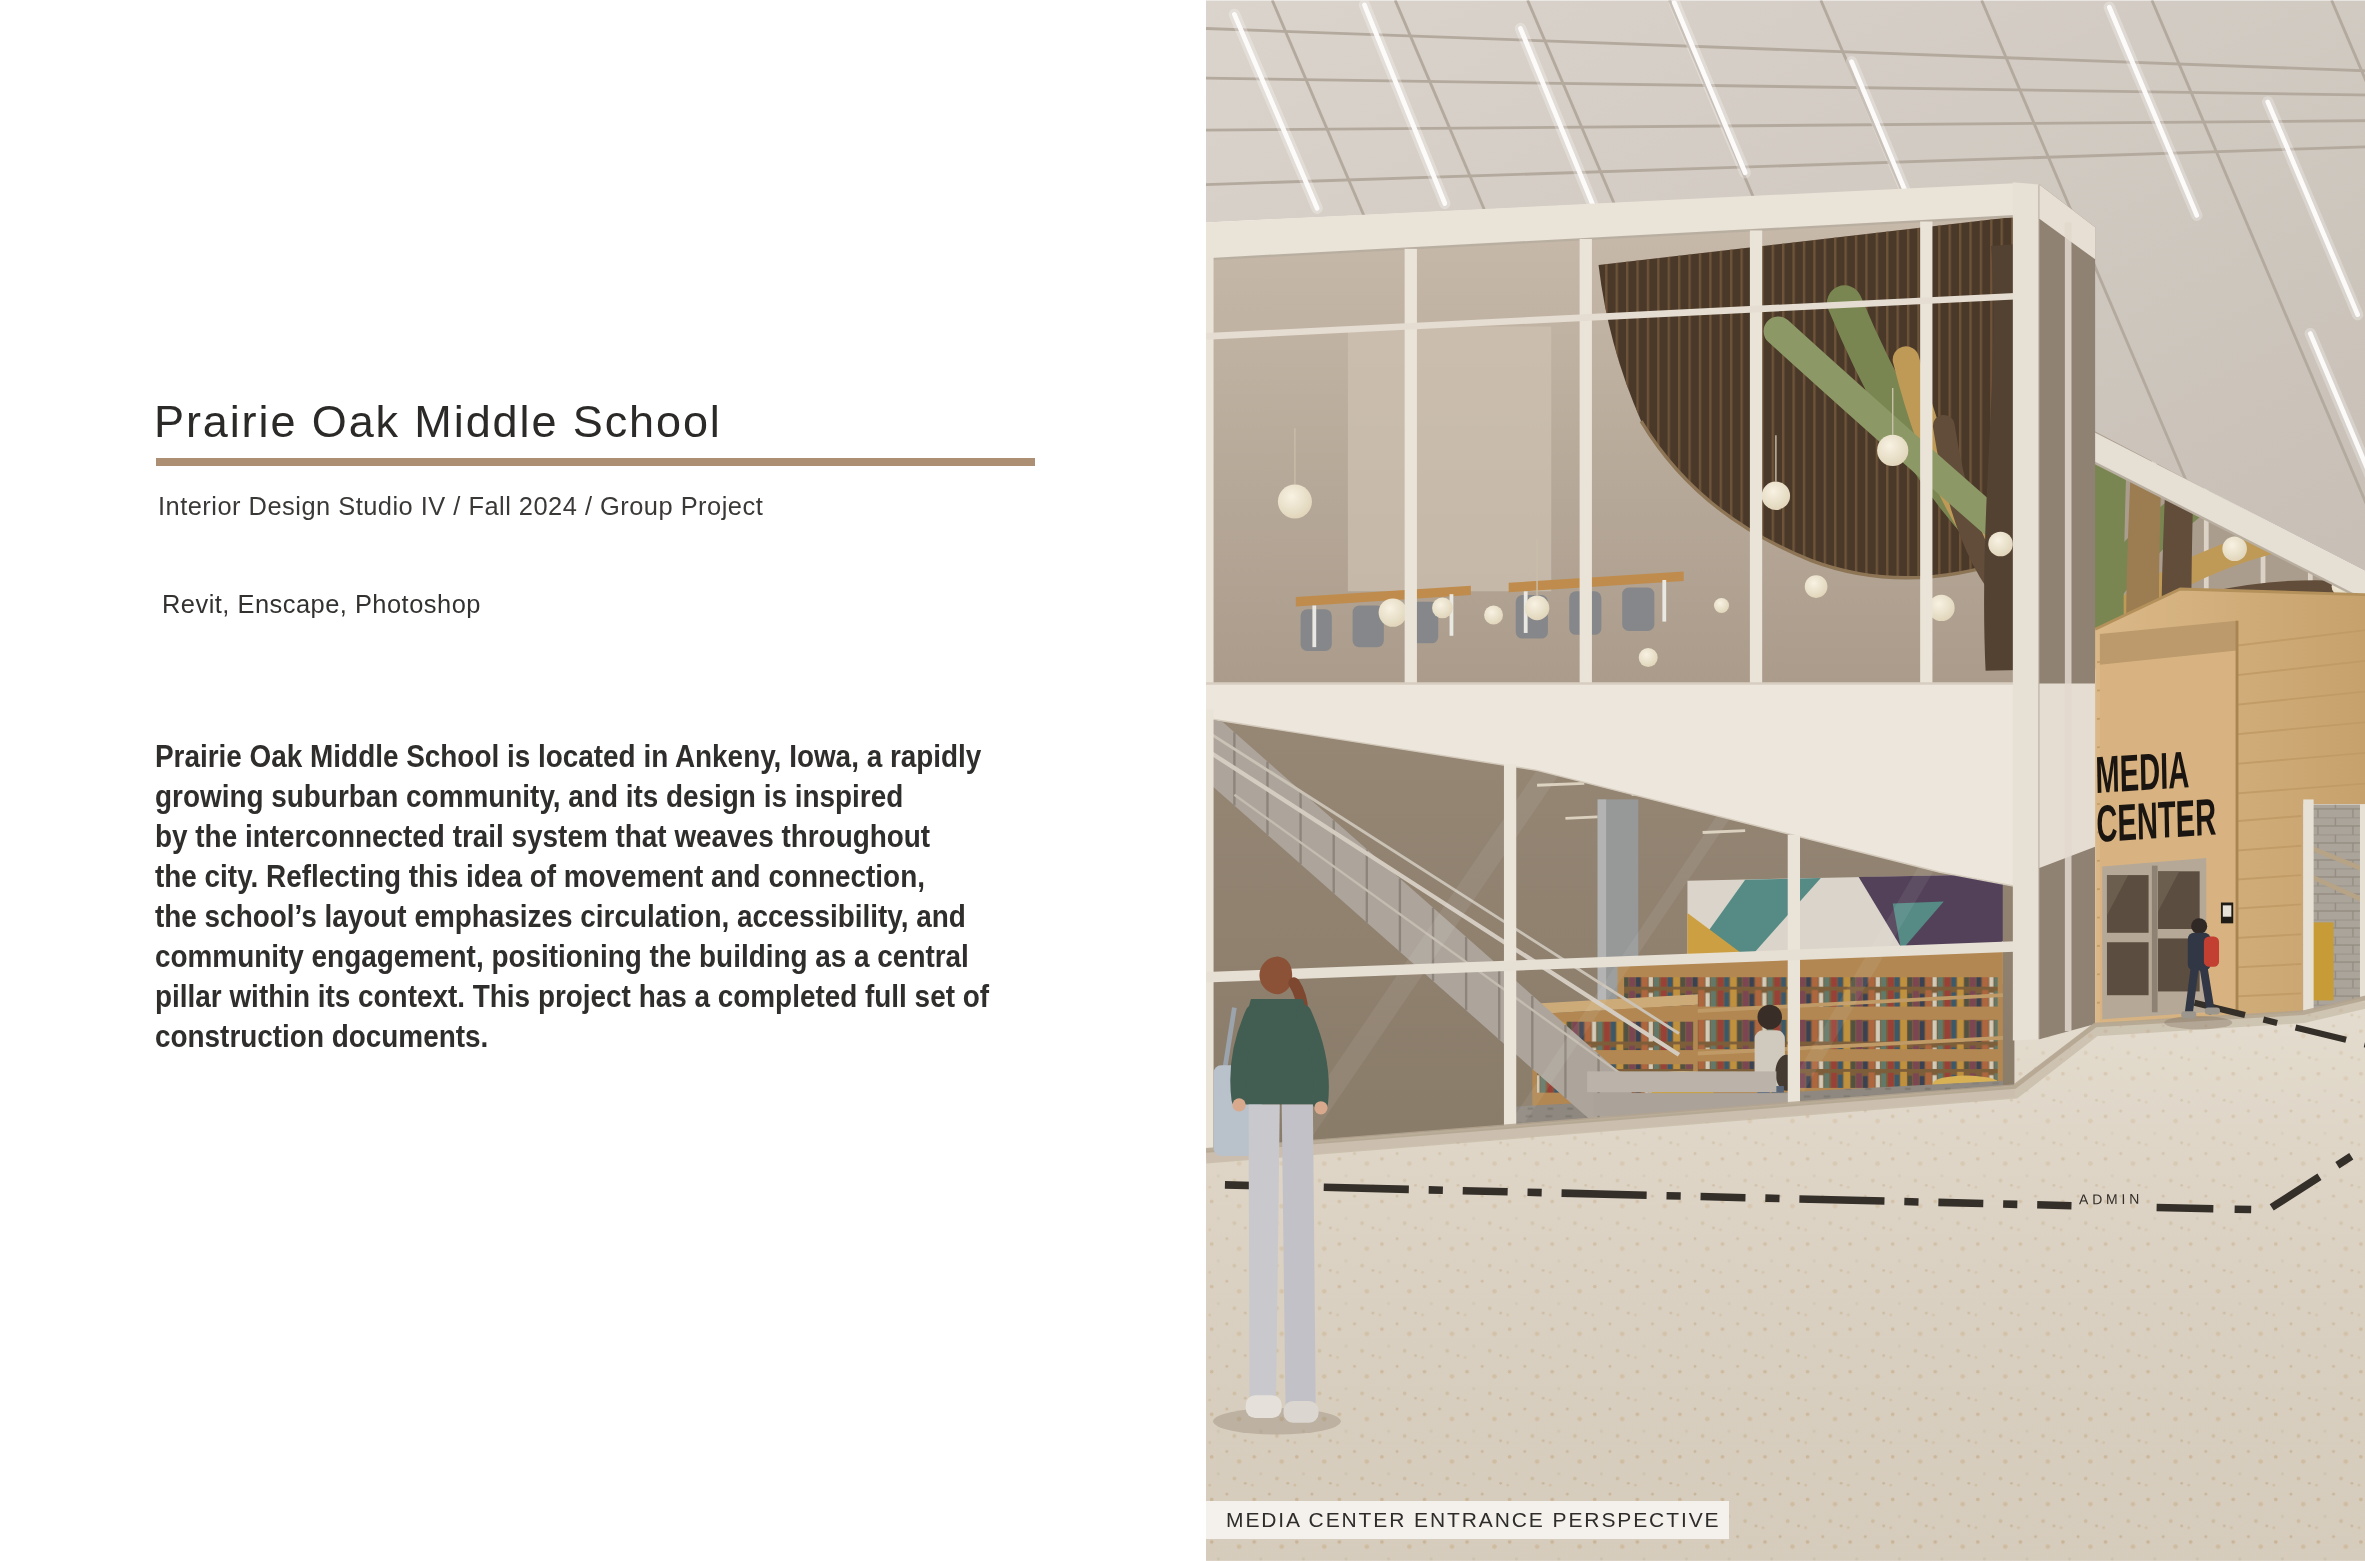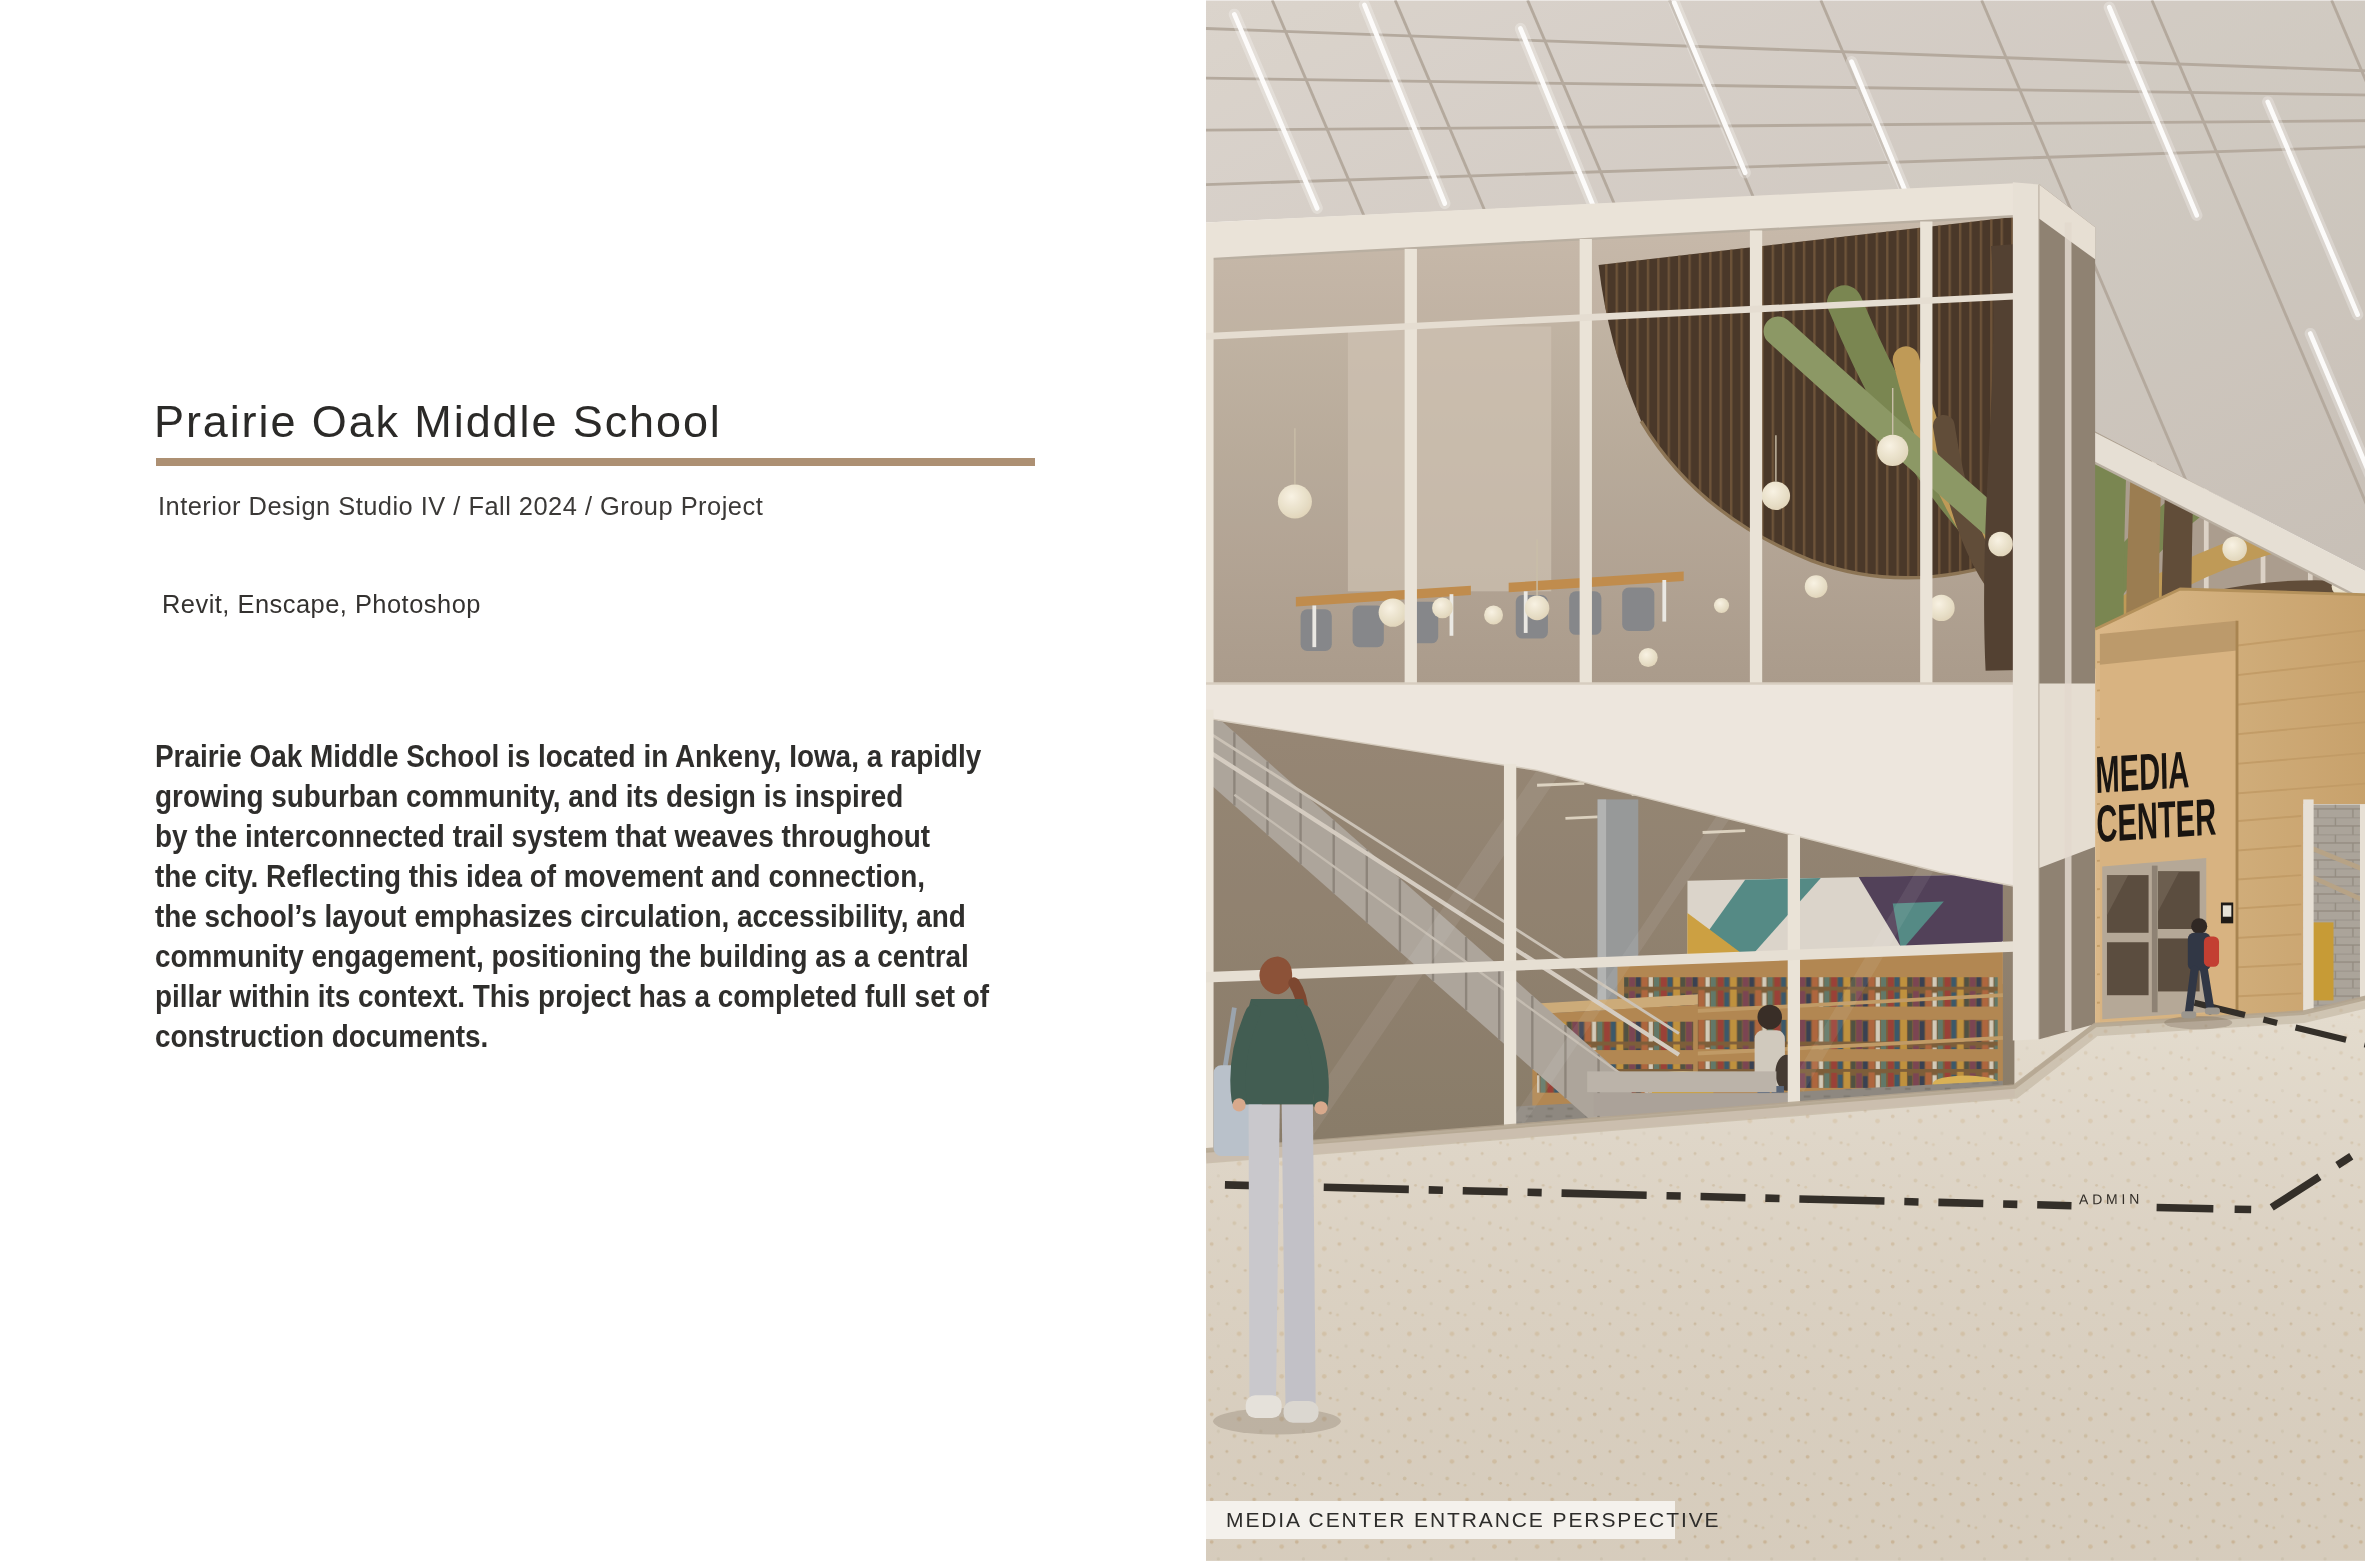--- a/index.html
+++ b/index.html
@@ -10,21 +10,21 @@
   .underline{position:absolute;left:156px;top:458px;width:879px;height:8px;}
   .subtitle{position:absolute;left:158px;top:491px;font-size:26.5px;color:#3b3937;letter-spacing:0.5px;transform:scaleX(.96);transform-origin:left top;white-space:nowrap;}
   .tools{position:absolute;left:162px;top:589px;font-size:26.5px;color:#343230;letter-spacing:0.5px;transform:scaleX(.96);transform-origin:left top;white-space:nowrap;}
   .desc{position:absolute;left:155px;top:737px;color:#2f2e2c;font-weight:bold;}
   .desc .dline{font-size:31px;line-height:40px;transform:scaleX(.9);transform-origin:left top;white-space:nowrap;}
   
   .render{position:absolute;left:1206px;top:0;width:1206px;height:1561px;overflow:hidden;}
   .render svg{position:absolute;left:0;top:0;}
   .sign{position:absolute;left:889px;top:751px;width:142px;color:#1a1511;font-weight:700;font-size:52px;line-height:49px;letter-spacing:0px;transform:scaleX(.56) rotate(-2deg);transform-origin:left top;z-index:5;}
   .admin{position:absolute;left:873px;top:1191px;font-size:14px;letter-spacing:3.8px;color:#332e28;transform:rotate(-.5deg);z-index:5;}
-  .caption{position:absolute;left:0;top:1501px;width:469px;height:38px;z-index:6;display:flex;align-items:center;}
+  .caption{position:absolute;left:0;top:1501px;width:523px;height:38px;z-index:6;display:flex;align-items:center;}
   .caption span{padding-left:20px;font-size:21px;letter-spacing:1.9px;color:#2e2d2b;white-space:nowrap;}
 </style>
 </head>
 <body>
 
 <div id="canvas">
 
   <div class="info">
     <div class="title">Prairie Oak Middle School</div>
     <div class="underline" style="background: rgb(173, 144, 115);"></div>

